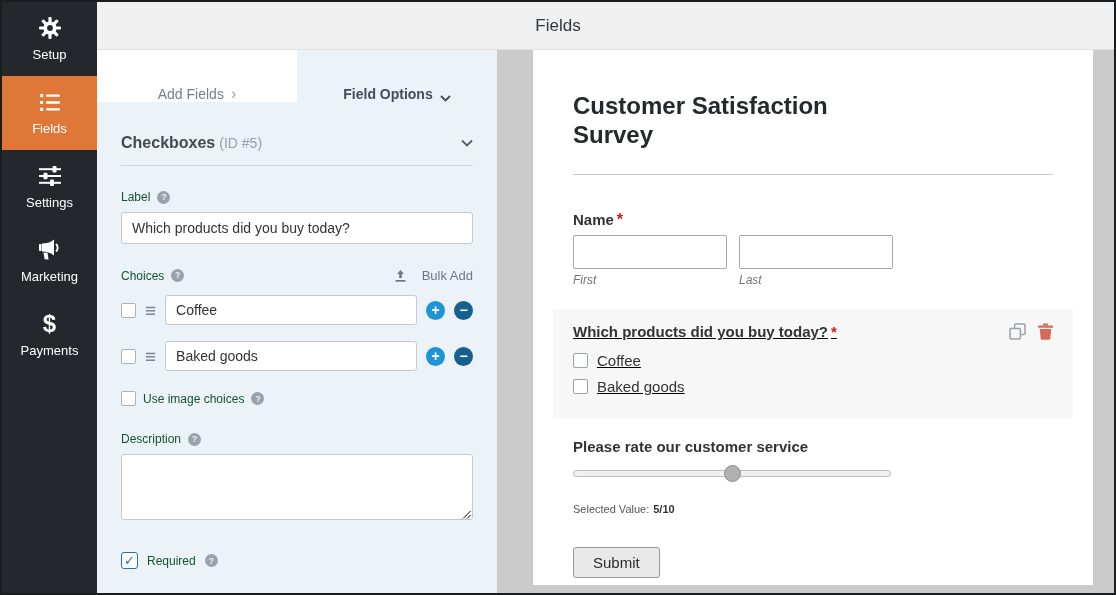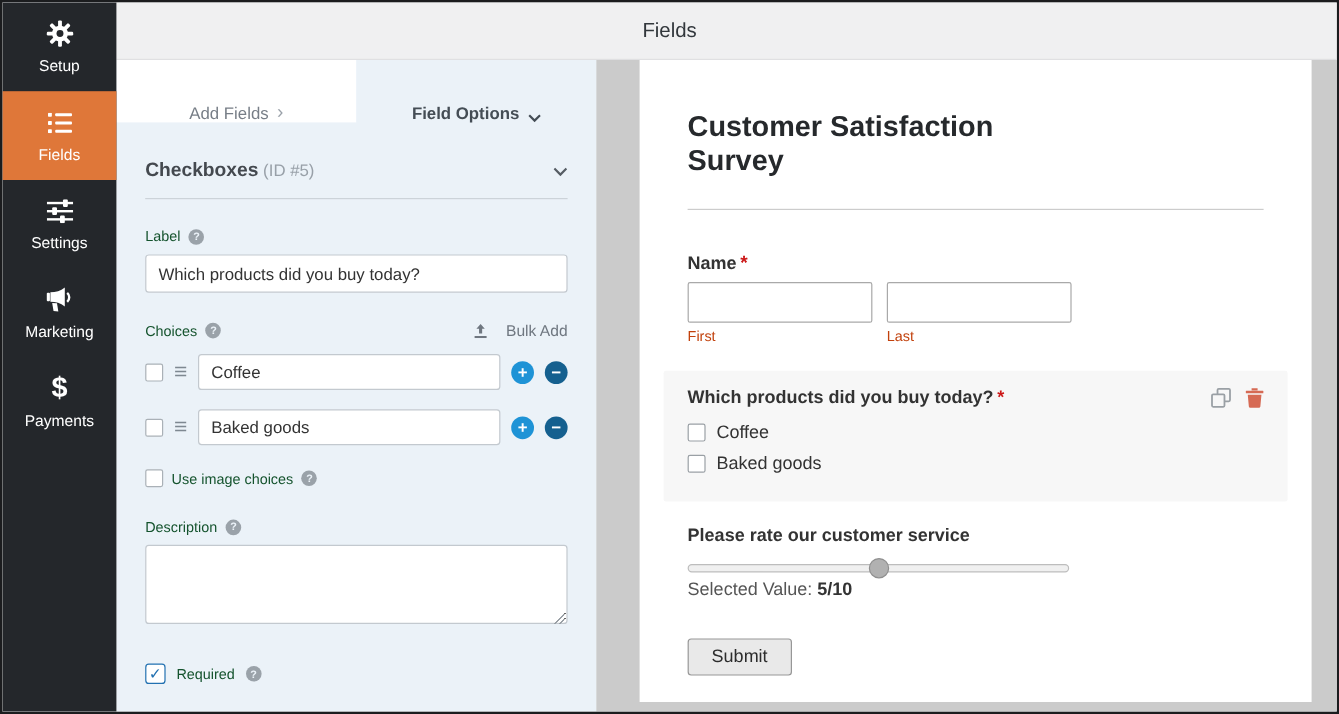--- a/index.html
+++ b/index.html
@@ -138,45 +138,45 @@
   .pv-label { font-size: 15px; font-weight: bold; color: #333; }
   .req-star { color: #cc1818; margin-left: 3px; font-weight: bold; }
 
   .name-inputs { display: flex; gap: 12px; margin-top: 6px; }
   .pv-input {
     width: 154px; height: 34px; background: #fff;
     border: 1px solid #a9a9a9; border-radius: 2px; padding: 0 8px;
     font-size: 14px; font-family: "Liberation Sans", "DejaVu Sans", sans-serif;
   }
   .sublabels { display: flex; gap: 12px; margin-top: 4px; }
-  .sublabel { width: 154px; font-size: 12px; color: #c2410c; }
+  .sublabel { width: 154px; font-size: 12px; color: #737373; font-style: italic; }
 
   .selected-field {
     margin: 22px -20px 0 -20px; padding: 14px 20px;
-    background: #f7f7f7; border-radius: 2px; cursor: pointer;
+    background: #f7f7f7; border-radius: 2px; cursor: pointer; text-decoration: underline;
   }
   .sf-head { display: flex; align-items: flex-start; justify-content: space-between; }
   .sf-actions { display: flex; gap: 12px; align-items: center; }
   .sf-actions .icon-btn { cursor: pointer; display: inline-flex; }
   .sf-options { margin-top: 12px; }
   .sf-option { display: flex; align-items: center; gap: 9px; margin-bottom: 9px; font-size: 15px; color: #333; }
   .sf-option .cb { border-color: #9aa0a5; }
 
   .rating-label { margin-top: 20px; }
   .slider { position: relative; width: 318px; height: 17px; margin-top: 10px; }
   .slider-track {
     position: absolute; top: 5px; left: 0; right: 0; height: 7px;
     background: #f0f0f0; border: 1px solid #bdbdbd; border-radius: 4px;
   }
   .slider-handle {
     position: absolute; top: 0; width: 17px; height: 17px; margin-left: -8px;
     background: #b1b1b1; border: 1px solid #8f8f8f; border-radius: 50%;
     cursor: pointer;
   }
-  .selected-value { margin-top: 1px; font-size: 15px; color: #555; }
+  .selected-value { margin-top: 21px; font-size: 11px; color: #555; }
   .selected-value b { color: #333; margin-left: 4px; }
 
   .submit-btn {
     margin-top: 32px; display: inline-block;
     background: #e9e9e9; border: 1px solid #979797; border-radius: 3px;
     padding: 6px 19px; font-size: 15px; color: #2c2c2c; cursor: pointer;
     font-family: "Liberation Sans", "DejaVu Sans", sans-serif;
   }
 </style>
 </head>

